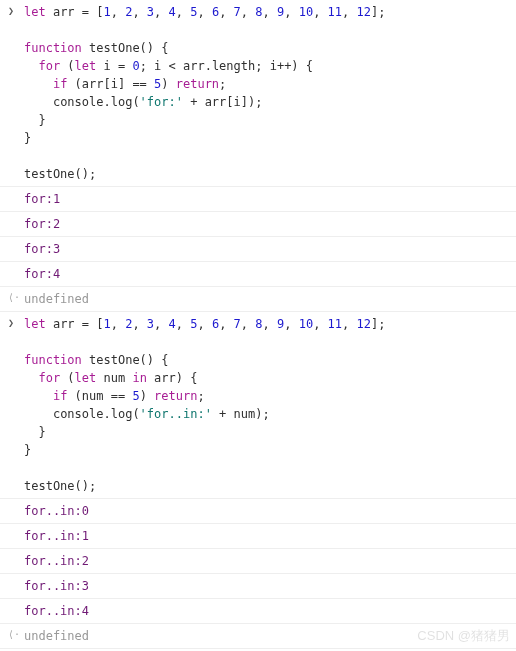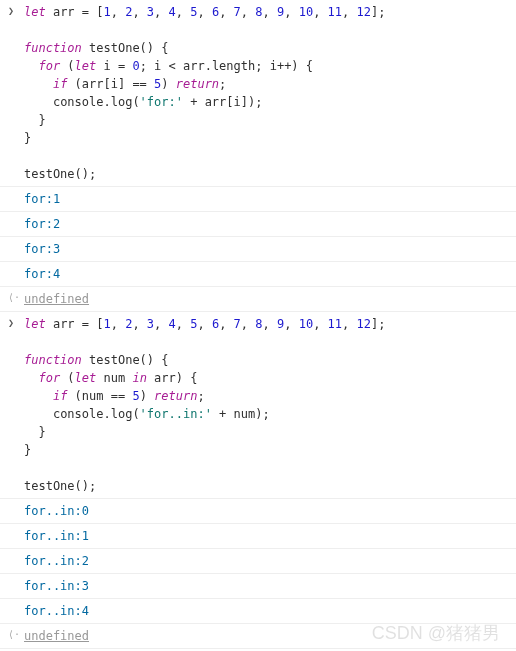--- a/index.html
+++ b/index.html
@@ -20,31 +20,31 @@
     .marker {
       position: absolute;
       left: 8px;
       top: 3px;
       font-size: 10px;
       color: #888;
     }
     .marker.input { color: #5a5a5a; }
     .marker.output { color: #aaa; }
     .code { white-space: pre; font-family: inherit; }
-    .kw { color: #a71d94; font-style: italic; }
+    .kw { color: #a71d94; }
     .num { color: #1c19cf; }
     .fn { }
     .str { color: #0f766e; }
-    .undef { color: #999; text-decoration: underline; }
-    .log { color: #0369a1; }
+    .undef { color: #999; }
+    .log { color: #701a75; }
     .watermark {
       position: absolute;
-      right: 16px;
+      right: 6px;
       bottom: 4px;
-      font-size: 18px;
+      font-size: 13px;
       color: rgba(0,0,0,0.12);
       font-family: sans-serif;
     }
   </style>
 </head>
 <body>
 
 <div class="entry">
   <span class="marker input">❯</span>
   <div class="code"><span class="kw">let</span><span> arr = [</span><span class="num">1</span>, <span class="num">2</span>, <span class="num">3</span>, <span class="num">4</span>, <span class="num">5</span>, <span class="num">6</span>, <span class="num">7</span>, <span class="num">8</span>, <span class="num">9</span>, <span class="num">10</span>, <span class="num">11</span>, <span class="num">12</span><span>];</span>

